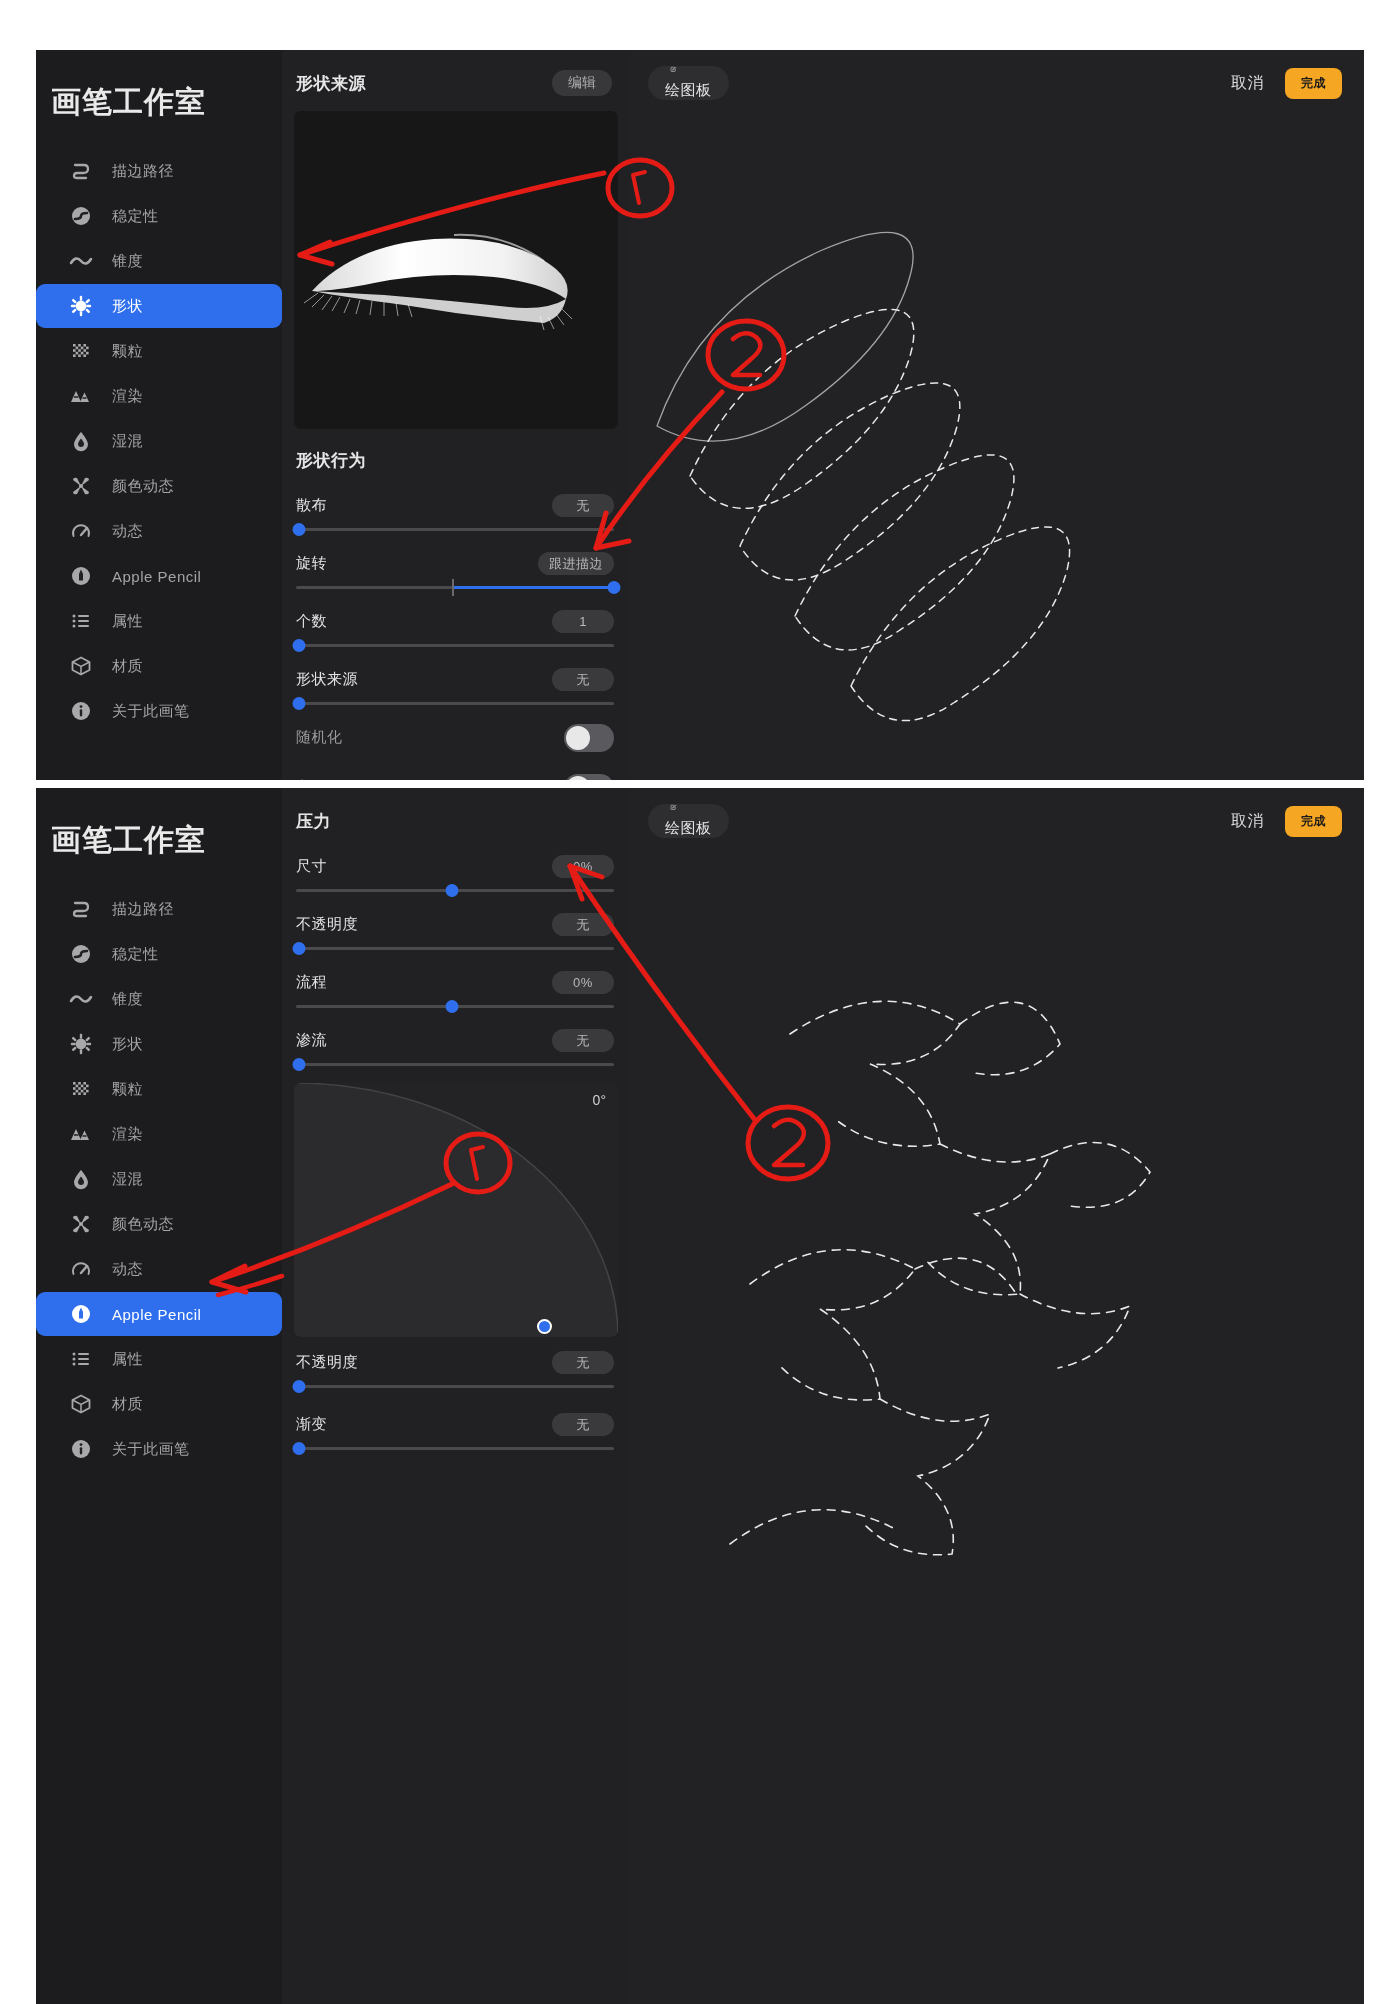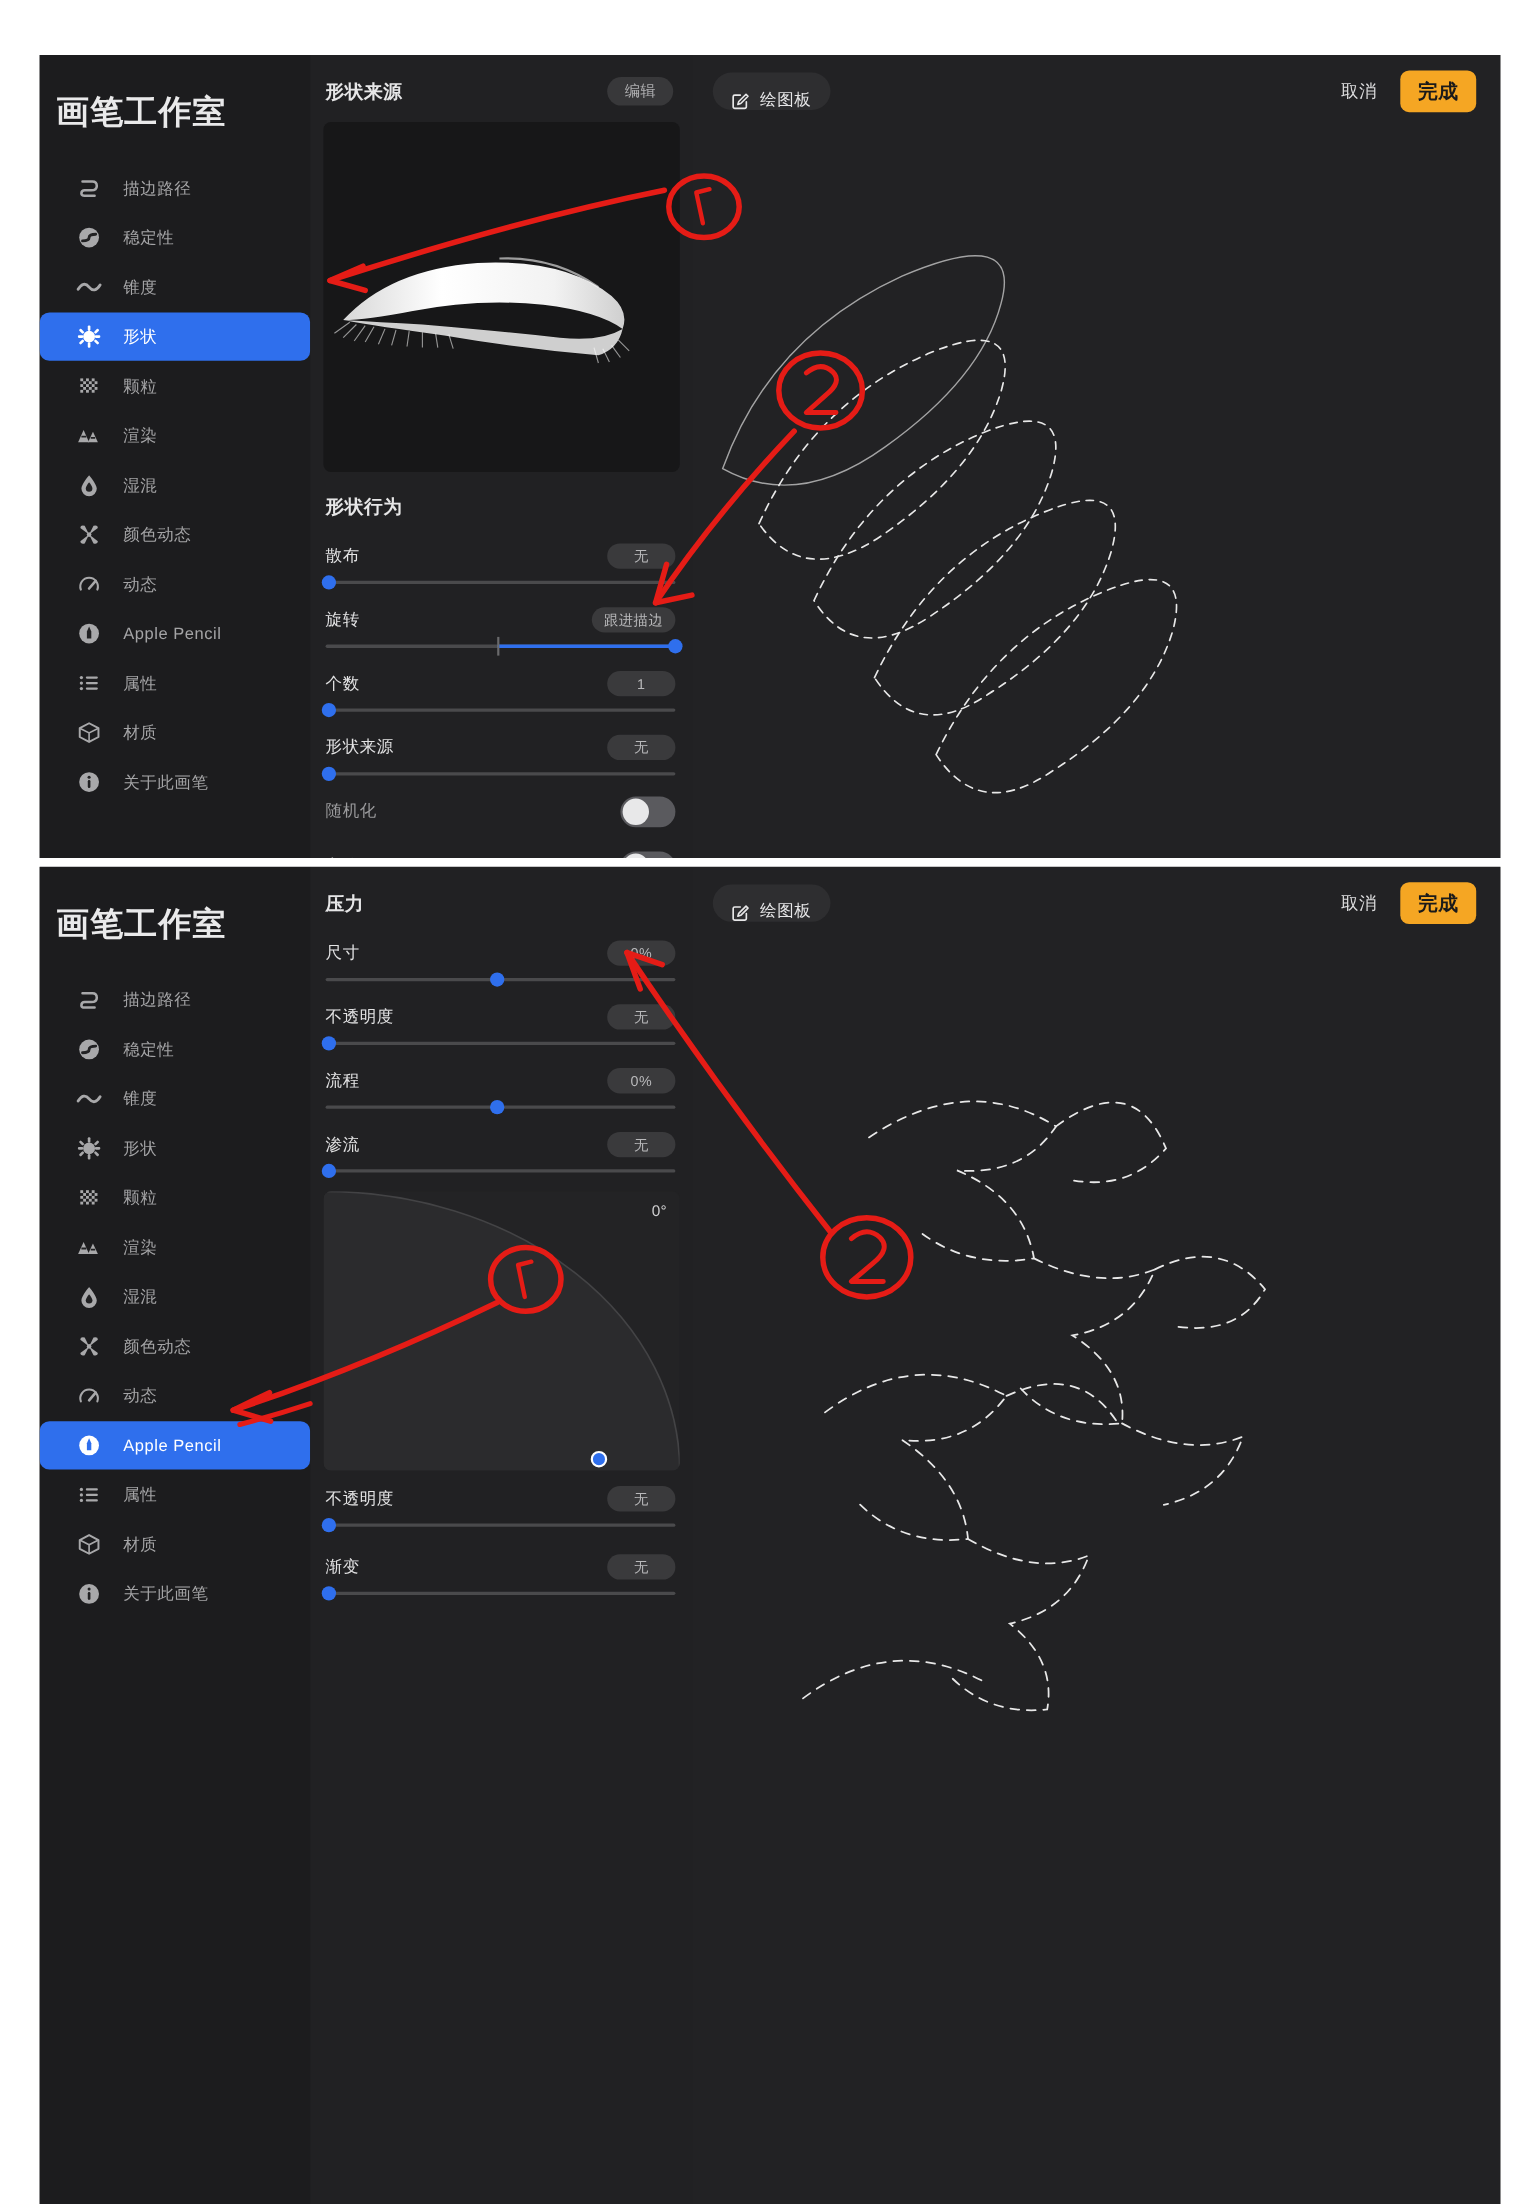--- a/index.html
+++ b/index.html
@@ -184,46 +184,47 @@
   }
   .topbar {
     position: relative;
     height: 66px;
     display: flex;
     align-items: center;
     padding: 0 22px 0 18px;
   }
   .pill {
     display: inline-flex;
-    align-items: flex-end;
+    align-items: flex-start;
     gap: 9px;
     height: 34px;
     padding: 0 17px;
     border-radius: 17px;
     background: #2e2e30;
     color: #e7e7e8;
     font-size: 15px;
     letter-spacing: .5px;
     cursor: pointer;
+    flex-direction: column;
   }
   .pill-edit {
     position:absolute; right: 18px; top: 20px;
     height: 26px; padding: 0 16px; border-radius: 13px;
     background: #38383a; color: #aeaeb0; font-size: 14px;
     display: inline-flex; align-items:center;text-align:center;
   }
   .spacer { flex: 1 1 auto; }
   .btn-cancel {
     color: #dcdcdd; font-size: 16px; margin-right: 21px; cursor: pointer;
     letter-spacing: .5px;
   }
   .btn-done {
     background: #f5a623;
     color: #1a1a1a;
-    font-size: 18px;
+    font-size: 12px;
     font-weight: 700;
     border-radius: 8px;
     padding: 7px 16px;
     cursor: pointer;
     letter-spacing: .5px;
   }
   .stage { position: absolute; inset: 66px 0 0 0; }
   .stage svg { position:absolute; left:0; top:0; }
 
   

